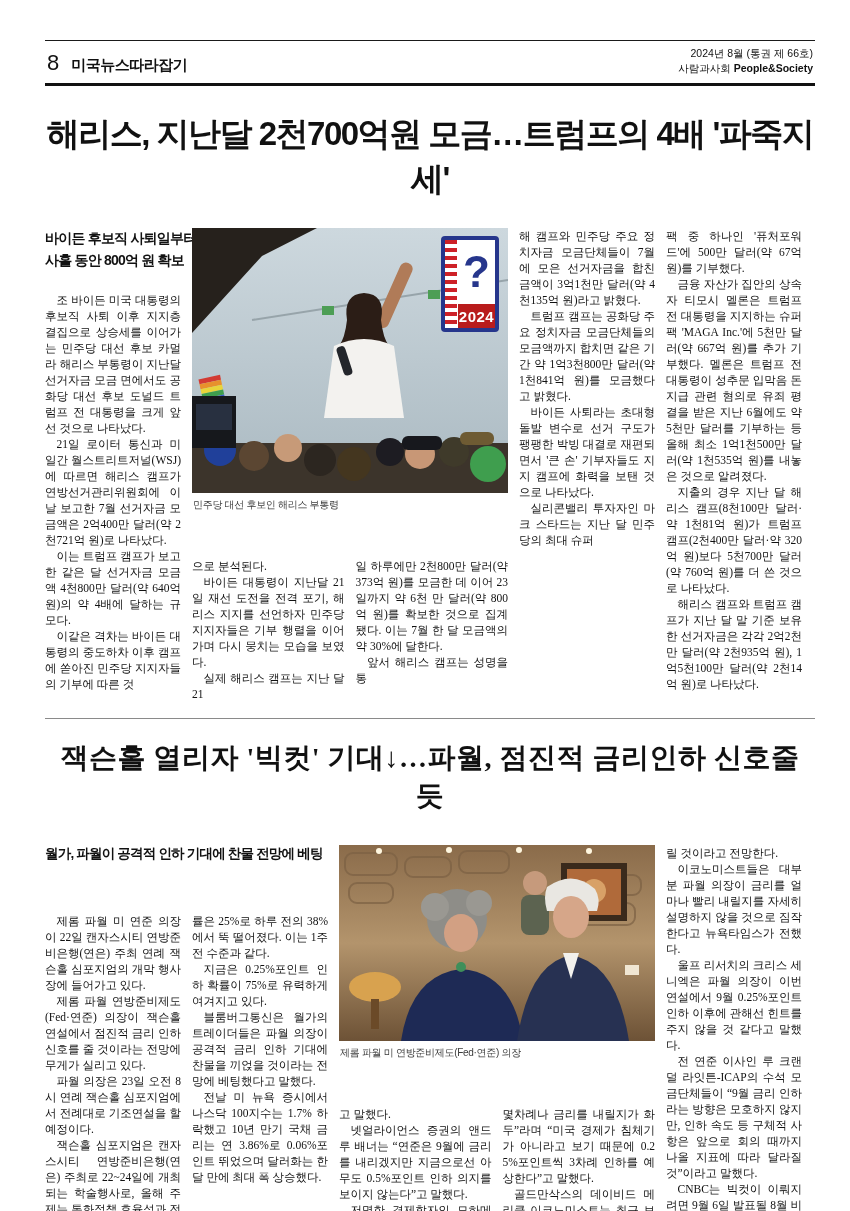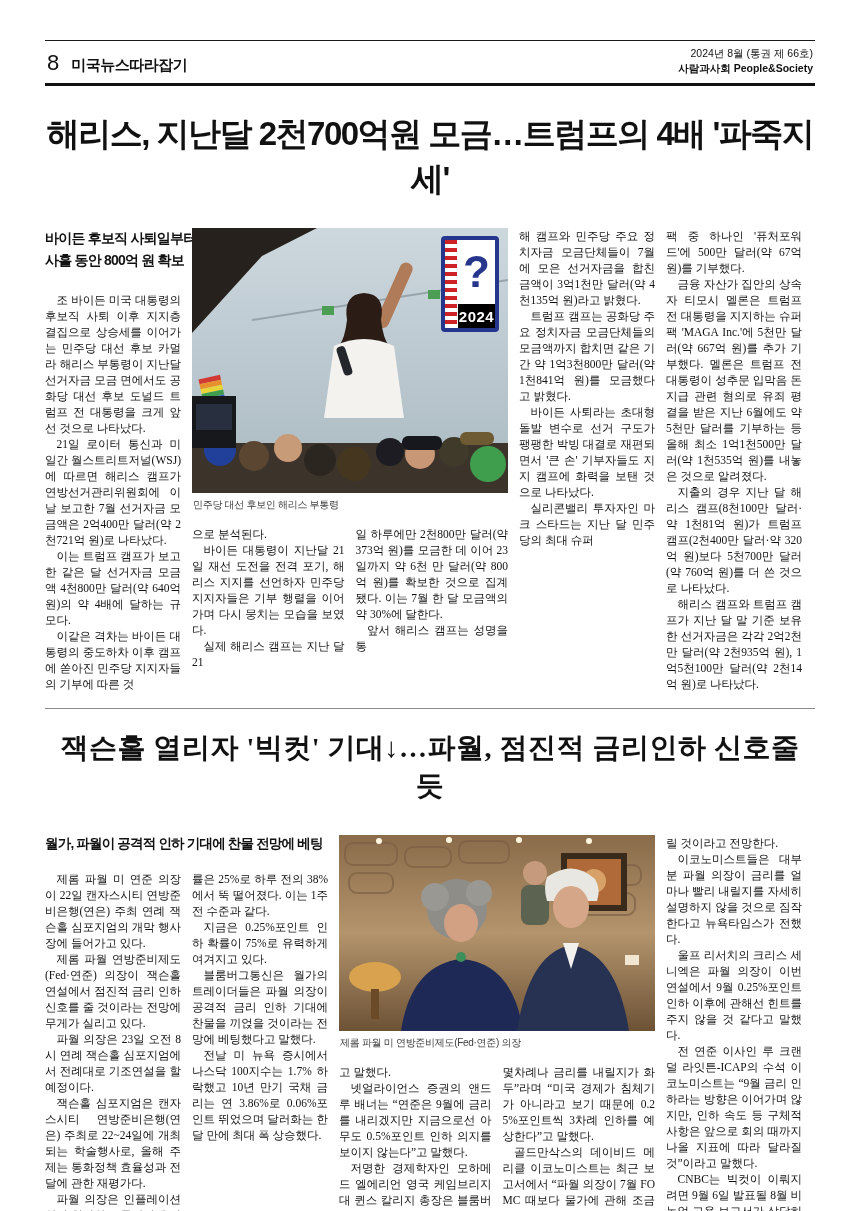--- a/index.html
+++ b/index.html
@@ -13,40 +13,40 @@
   .masthead{
     margin-top:40px;
     border-top:1.5px solid #1a1a1a;border-bottom:3px solid #111;
     display:flex;justify-content:space-between;align-items:flex-end;
     padding:5px 2px 7px 2px;
   }
   .mast-left{display:flex;align-items:baseline;gap:12px;font-family:"Liberation Sans","DejaVu Sans",sans-serif;}
   .page-num{font-size:22px;font-weight:400;}
   .section-title{font-size:15px;font-weight:700;letter-spacing:-0.5px;}
   .mast-right{text-align:right;font-family:"Liberation Sans","DejaVu Sans",sans-serif;font-size:10.5px;line-height:1.45;}
-  .mast-right .l2 b{font-weight:700;}
+  .mast-right .l2 b{font-weight:400;}
   .mast-right .l2 .en{font-family:Liberation Sans, sans-serif;font-weight:600;}
   
   h1.headline1{
     font-family:"Liberation Sans","DejaVu Sans",sans-serif;
     font-size:33px;font-weight:800;letter-spacing:-1.5px;
     text-align:center;margin:26px 0 26px 0;
   }
   h2.headline2{
     font-family:"Liberation Serif","DejaVu Serif",serif;
     font-size:28px;font-weight:600;letter-spacing:0.5px;
     text-align:center;margin:20px 0 30px 0;
   }
   
   .body-row{display:flex;gap:11px;align-items:flex-start;}
   .col{flex:0 0 136px;width:136px;}
   .mid{flex:0 0 316px;width:316px;}
   .lefttwo{flex:0 0 283px;width:283px;}
   .subcols{display:flex;gap:11px;align-items:flex-start;}
-  .subcol{flex:1 1 0;min-width:0;}
+  .subcol{flex:1 1 0;min-width:0;margin-top:32px;}
   p{
     margin:0;font-size:11.5px;line-height:16px;
     text-align:justify;word-break:break-all;text-indent:1em;
   }
   .cont p:first-child{text-indent:0;}
   .kicker{
     font-family:"Liberation Sans","DejaVu Sans",sans-serif;
     font-size:14px;font-weight:700;line-height:1.55;letter-spacing:-0.8px;
     margin:0 0 20px 0;
     text-align:center;
@@ -73,21 +73,21 @@
     grid-row:1 / span 2;background:
       repeating-linear-gradient(180deg,#cd2128 0 4px,#ffffff 4px 8px);
     border-right:1px solid #fff;
   }
   .badge-main{background:#fff;display:flex;align-items:center;justify-content:center;}
   .badge-q{
     font-family:"Liberation Sans","DejaVu Sans",sans-serif;
     font-size:44px;font-weight:800;color:#26368c;line-height:1;
   }
   .badge-year{
-    background:#000000;color:#fff;display:flex;align-items:center;justify-content:center;
+    background:#b91c1c;color:#fff;display:flex;align-items:center;justify-content:center;
     font-family:"Liberation Sans","DejaVu Sans",sans-serif;font-size:15px;font-weight:800;letter-spacing:0.5px;
   }
   
   .divider{border:none;border-top:1px solid #8a8a8a;margin:16px 0 0 0;}
 </style>
 </head>
 <body>
 
 <div class="page">
   <div class="content">
@@ -294,20 +294,20 @@
                 <p>몇차례나 금리를 내릴지가 화두”라며 “미국 경제가 침체기가 아니라고 보기 때문에 0.25%포인트씩 3차례 인하를 예상한다”고 말했다.</p>
                 <p>골드만삭스의 데이비드 메리클 이코노미스트는 최근 보고서에서 “파월 의장이 7월 FOMC 때보다 물가에 관해 조금 더 자신감을 드러내고 노동시장 약화 위험을 더 강조할 것 같다”고 말했다.</p>
               </div>
           </div>
         </div>
 
         <div class="col cont">
             <p>릴 것이라고 전망한다.</p>
             <p>이코노미스트들은 대부분 파월 의장이 금리를 얼마나 빨리 내릴지를 자세히 설명하지 않을 것으로 짐작한다고 뉴욕타임스가 전했다.</p>
             <p>울프 리서치의 크리스 세니엑은 파월 의장이 이번 연설에서 9월 0.25%포인트 인하 이후에 관해선 힌트를 주지 않을 것 같다고 말했다.</p>
-            <p>전 연준 이사인 루 크랜덜 라잇튼-ICAP의 수석 이코노미스트는 “9월 금리 인하라는 방향은 이어가며 않지만, 인하 속도 등 구체적 사항은 앞으로 회의 때까지 나올 지표에 따라 달라질 것”이라고 말했다.</p>
+            <p>전 연준 이사인 루 크랜덜 라잇튼-ICAP의 수석 모금단체들이 “9월 금리 인하라는 방향은 모호하지 않지만, 인하 속도 등 구체적 사항은 앞으로 회의 때까지 나올 지표에 따라 달라질 것”이라고 말했다.</p>
             <p>CNBC는 빅컷이 이뤄지려면 9월 6일 발표될 8월 비농업 고용 보고서가 상당히 부진해야 할 것이라고 말했다.</p>
           </div>
       </div>
     </article>
 
   </div>
 </div>
 
 </body></html>

